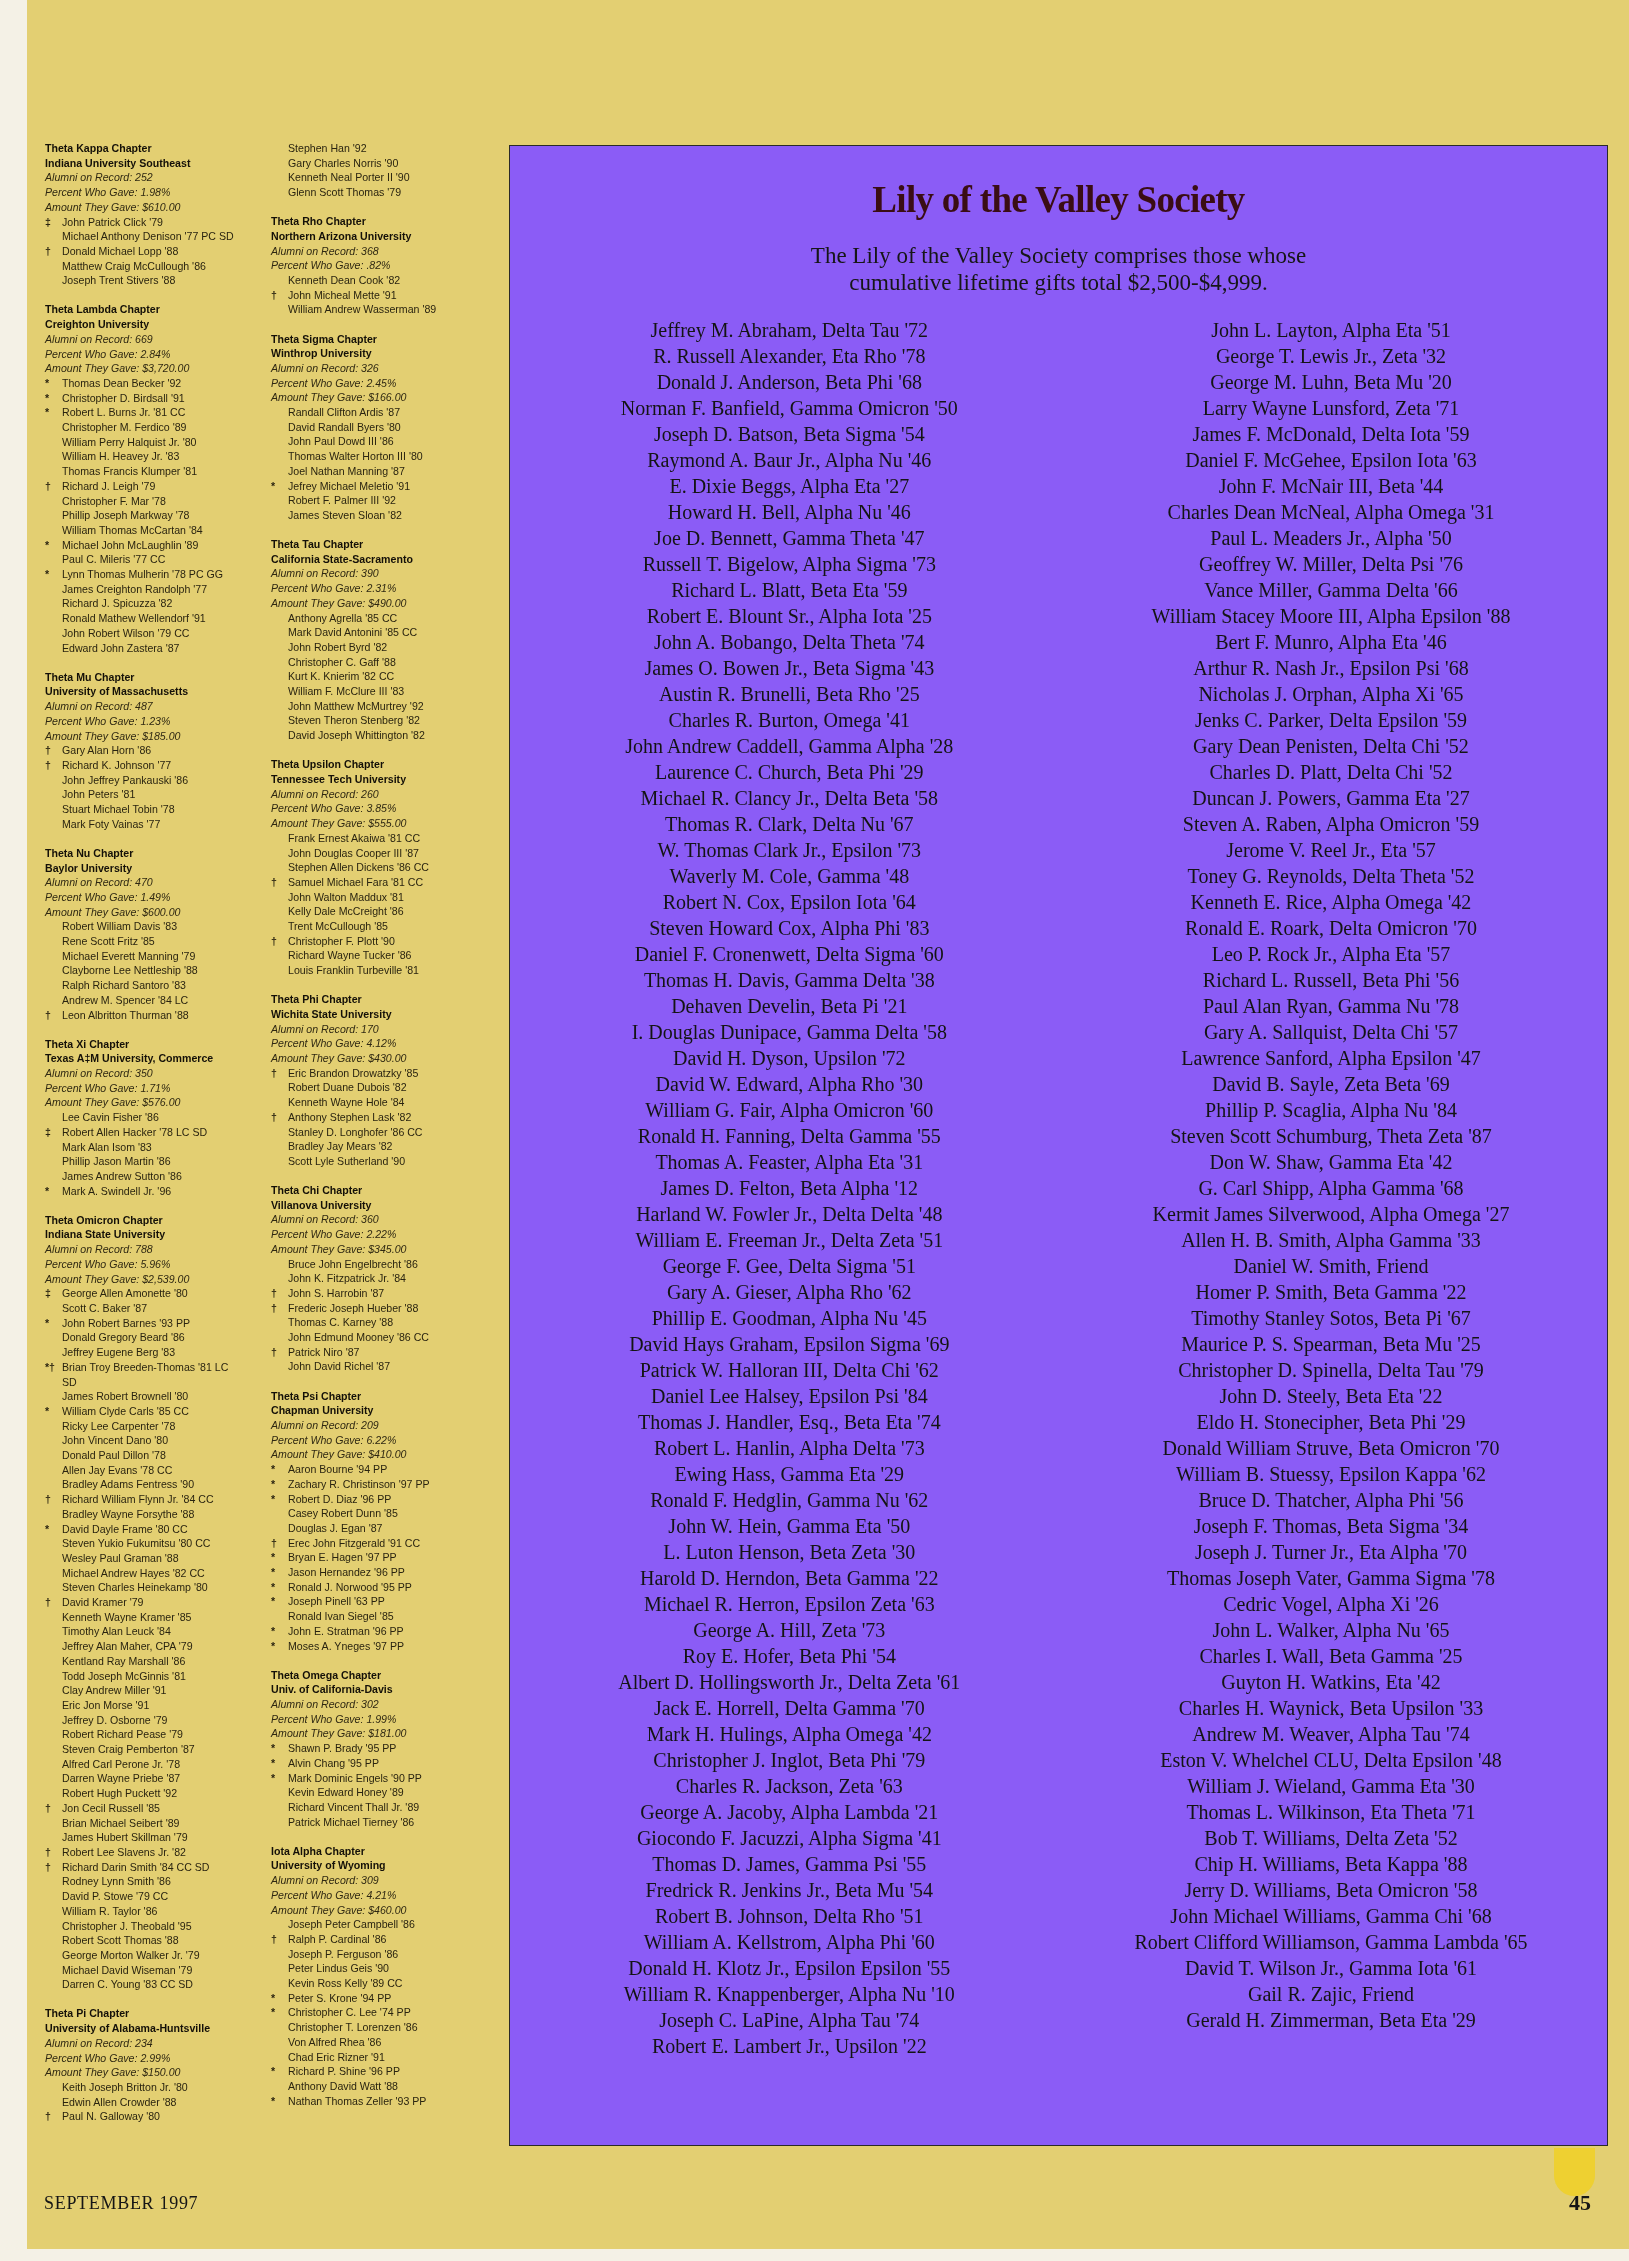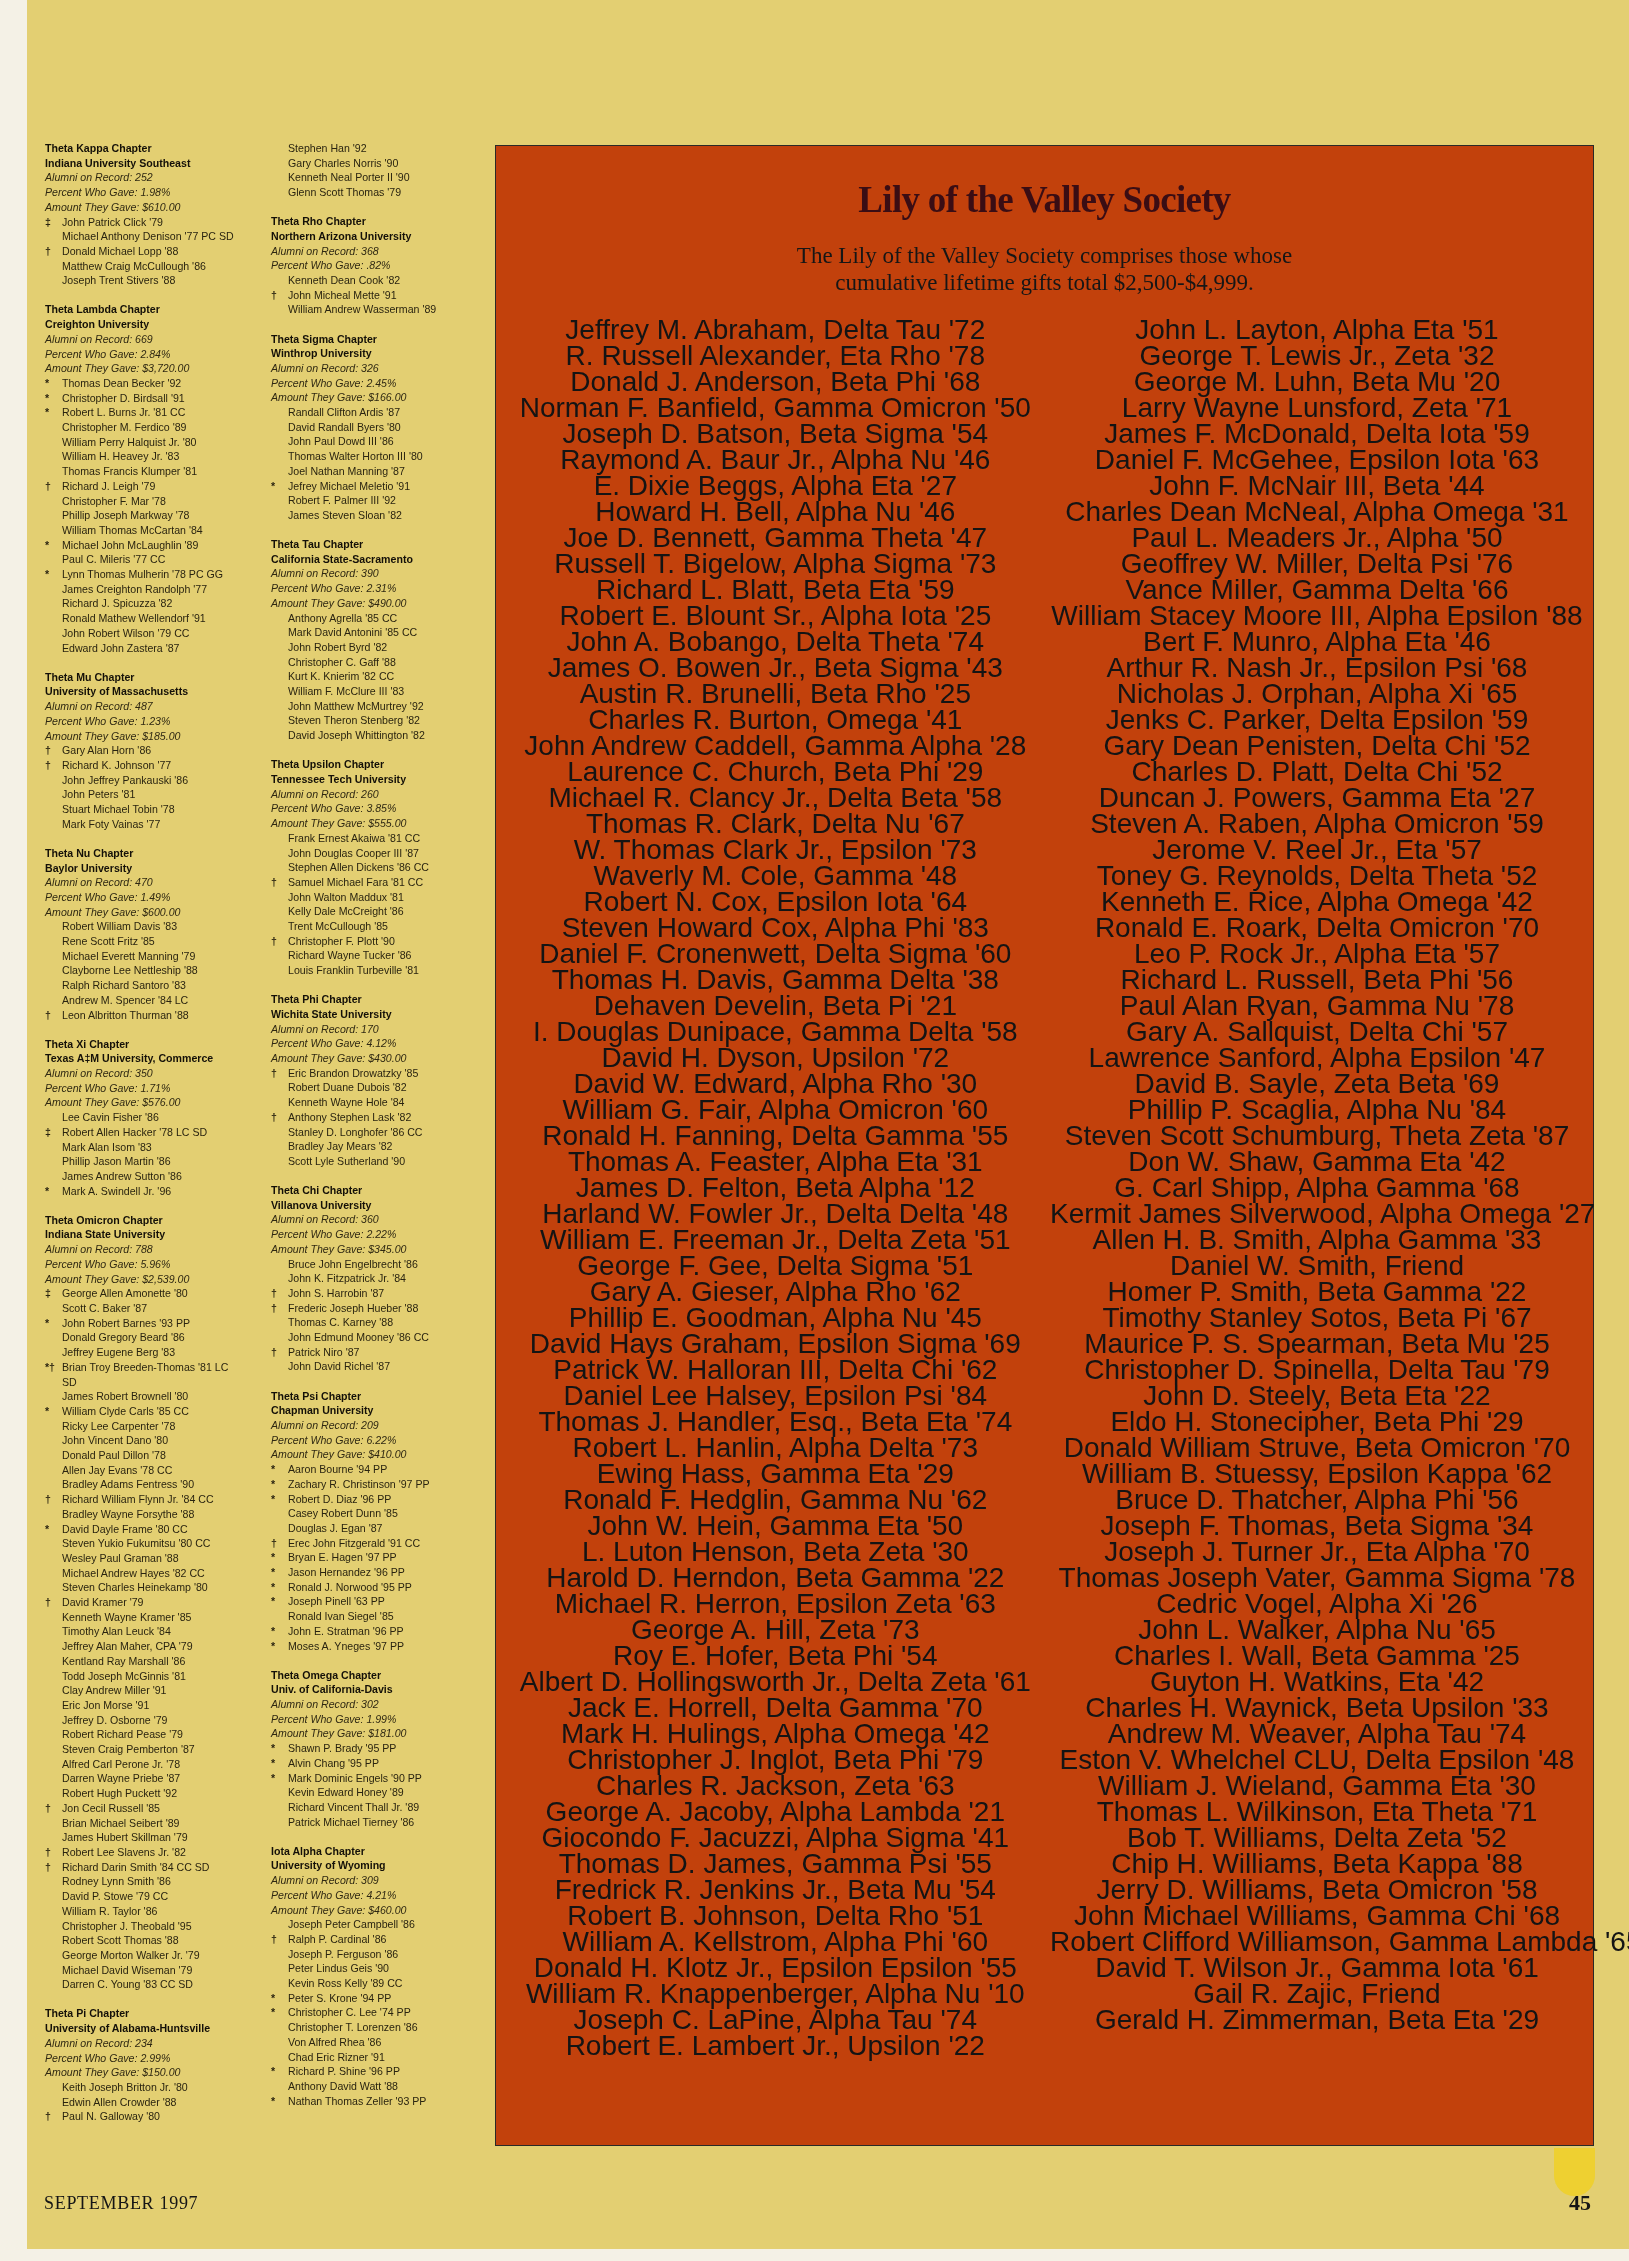--- a/index.html
+++ b/index.html
@@ -15,34 +15,34 @@
   .sidecol { position: absolute; top: 141px; font-size: 10.6px; line-height: 14.7px; color: #2a2410; }
   .col1 { left: 45px; width: 219px; }
   .col2 { left: 271px; width: 219px; }
   .chapter { margin-bottom: 14.4px; }
   .ch-title, .ch-school { font-weight: bold; color: #141008; white-space: nowrap; }
   .ch-stat { font-style: italic; color: #2f2812; white-space: nowrap; }
   .member { position: relative; padding-left: 17px; white-space: nowrap; }
   .member .mark { position: absolute; left: 0; top: 0; width: 15px; font-weight: bold; }
 
   .society-box {
-    position: absolute; left: 495px; top: 145px; width: 1099px; height: 2001px;
-    background: #c2410c; border: 1.4px solid #2a2a28; box-sizing: border-box;
+    position: absolute; left: 509px; top: 145px; width: 1099px; height: 2001px;
+    background: #8b5cf6; border: 1.4px solid #2a2a28; box-sizing: border-box;
   }
   .society-title {
     position: absolute; left: 0; right: 0; top: 31.5px; text-align: center;
     font-family: "Liberation Serif", serif; font-weight: bold; font-size: 37px;
     color: #3a0d14; letter-spacing: -0.7px;
   }
   .society-desc {
     position: absolute; left: 0; right: 0; top: 96px; text-align: center;
     font-family: "Liberation Serif", serif; font-size: 23px; line-height: 27px; color: #161616;
   }
   .names { position: absolute; top: 171px; width: 534px; text-align: center;
-    font-family: Liberation Sans, sans-serif; font-size: 28px; line-height: 26px; color: #141414; }
+    font-family: Liberation Serif, serif; font-size: 20px; line-height: 26px; color: #141414; }
   .names.left { left: 12.3px; }
   .names.right { left: 554px; }
   .name-line { white-space: nowrap; }
 
   .footer-issue { position: absolute; left: 44px; top: 2193px; font-family: "Liberation Serif", serif; font-size: 18px; color: #151515; letter-spacing: 0.7px; }
   .footer-page { position: absolute; left: 1569px; top: 2190px; font-family: "Liberation Serif", serif; font-weight: bold; font-size: 22px; color: #151515; }
   .tab-mark { position: absolute; left: 1554px; top: 2148px; width: 41px; height: 48px; background: #f0d020; border-radius: 0 0 20.6px 20.6px; opacity: 0.8; }
 </style>
 </head>
 <body>

